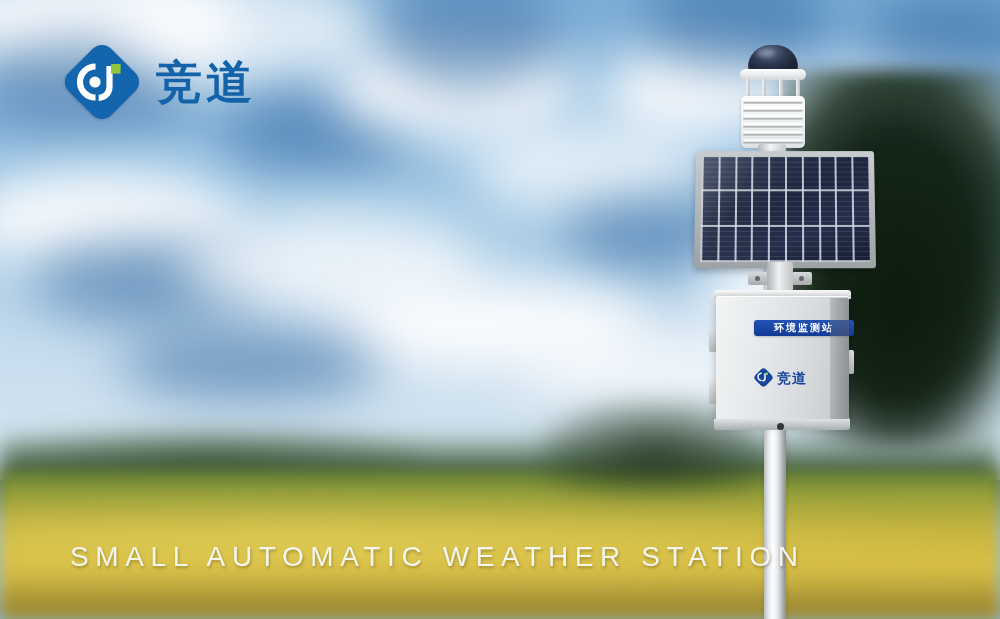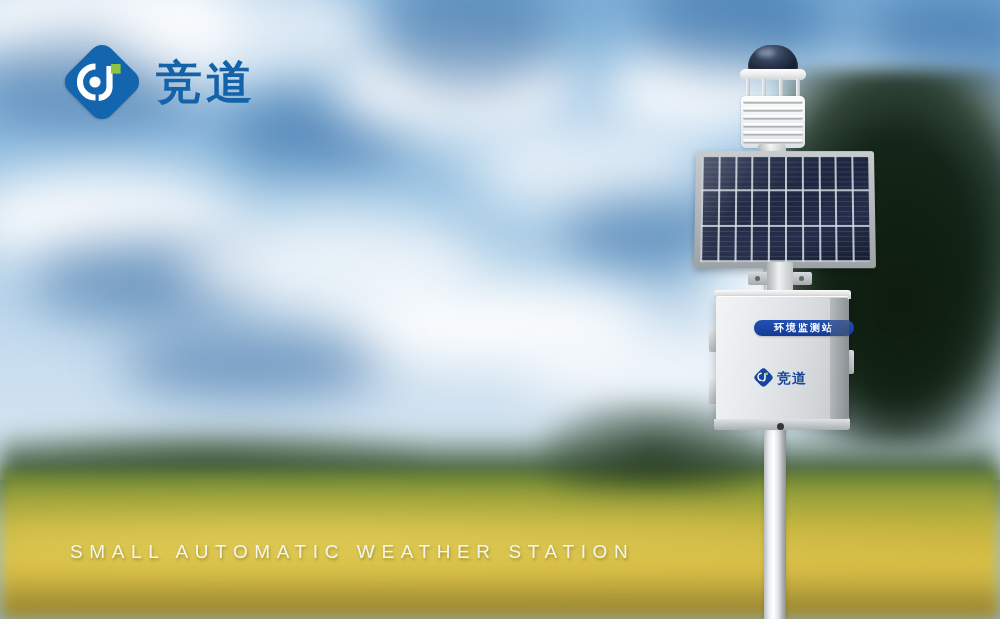--- a/index.html
+++ b/index.html
@@ -105,21 +105,21 @@
     line-height:110px;
     letter-spacing:2px;
     white-space:nowrap;
     text-shadow:3px 4px 5px rgba(20,40,60,.42);
     font-family:"DejaVu Sans","Liberation Sans",sans-serif;
   }
   .hl-line.l2{ font-size:96px; letter-spacing:1px; }
   .subtitle{
     position:absolute; left:70px; top:541px;
     color:#f4f6ee;
-    font-size:19px;
+    font-size:28px;
     letter-spacing:6.6px;
     font-weight:normal;
     white-space:nowrap;
     text-shadow:1px 2px 3px rgba(60,50,10,.35);
     font-family:"Liberation Sans","DejaVu Sans",sans-serif;
   }
 
   
   .station{ position:absolute; left:690px; top:28px; width:190px; height:591px; }
 
@@ -251,21 +251,21 @@
     background:linear-gradient(180deg,#dfe3e5,#a9aeb0);
     border-radius:0 0 3px 3px;
   }
   .box-bolt{
     position:absolute; left:87px; top:395px; width:7px; height:7px;
     border-radius:50%; background:#33373a;
   }
   .box-banner{
     position:absolute; left:38px; top:24px; width:100px; height:16px;
     background:linear-gradient(180deg,#2352b5,#123a95);
-    border-radius:8px;
+    border-radius:3px;
     display:flex; align-items:center; justify-content:center;
     box-shadow:0 1px 2px rgba(0,0,0,.2);
   }
   .box-banner span{
     color:#ffffff; font-size:10px; font-weight:bold; letter-spacing:2px;
     font-family:"DejaVu Sans","Liberation Sans",sans-serif;
     white-space:nowrap;
   }
   .box-logo{
     position:absolute; left:38px; top:72px;

